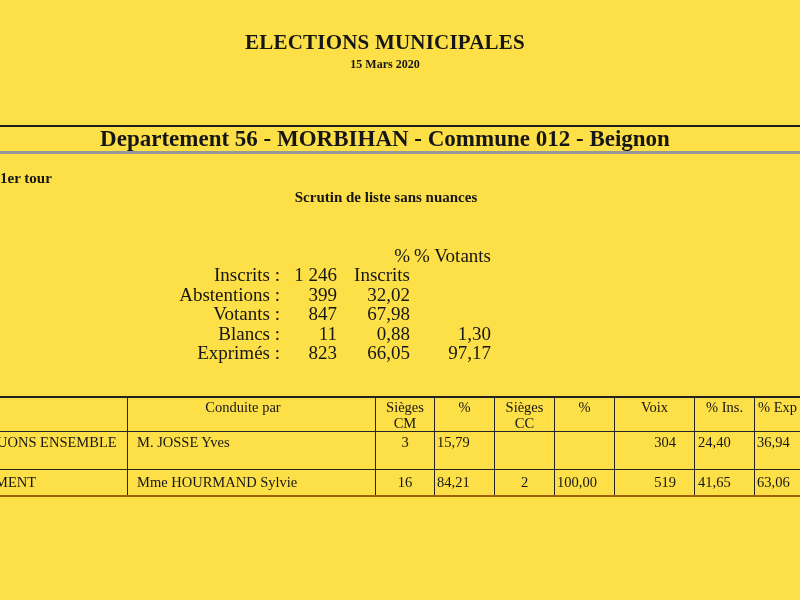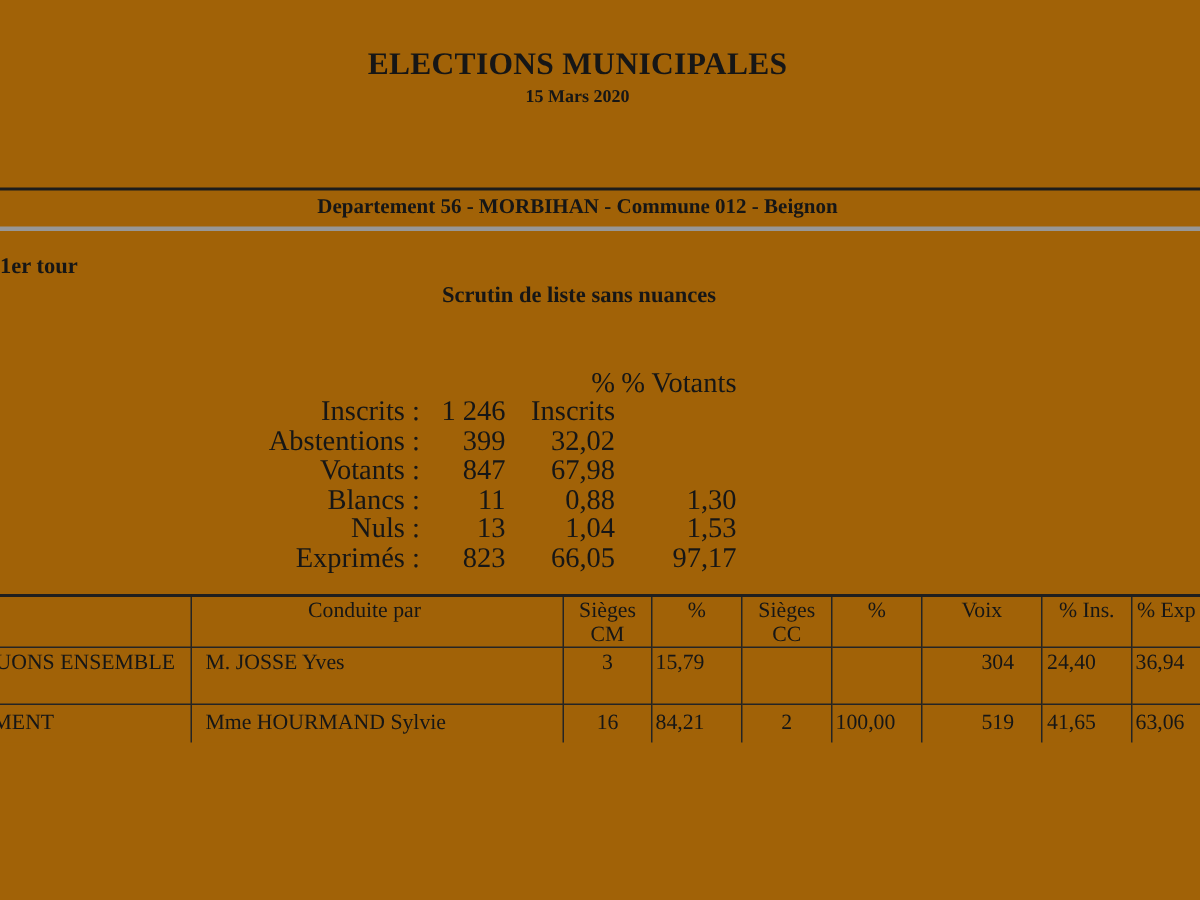--- a/index.html
+++ b/index.html
@@ -1,28 +1,28 @@
 <!DOCTYPE html>
 <html><head>
 <meta charset="utf-8">
 <style>
   html,body{margin:0;padding:0;background:#fff;}
   .page{
-    position:relative;width:800px;height:600px;overflow:hidden;background:#a16207;
+    position:relative;width:800px;height:600px;overflow:hidden;background:#fde047;
     font-family:"Liberation Serif","DejaVu Serif",serif;color:#161616;
   }
   
   .doc-title{position:absolute;top:30px;left:0;width:770px;text-align:center;
     font-size:21px;font-weight:bold;letter-spacing:.2px;}
   .doc-date{position:absolute;top:57px;left:0;width:770px;text-align:center;
     font-size:12px;font-weight:bold;}
   
   .deptbar{position:absolute;top:125px;left:0;width:800px;height:29px;box-sizing:border-box;
     border-top:2px solid #1c1c1c;border-bottom:3px solid #979797;
-    text-align:center;padding-right:30px;font-size:14px;font-weight:bold;line-height:24px;}
+    text-align:center;padding-right:30px;font-size:23px;font-weight:bold;line-height:24px;}
   
   .round{position:absolute;top:170px;left:0;width:772px;text-align:left;
     font-size:15px;font-weight:bold;}
   .ballot{position:absolute;top:189px;left:0;width:772px;text-align:center;
     font-size:15px;font-weight:bold;}
   
   .stats{position:absolute;top:246px;left:0;font-size:19px;}
   .srow{display:flex;line-height:19.6px;height:19.6px;}
   .shead{line-height:19px;height:19px;}
   .sl{width:280px;text-align:right;}
@@ -91,26 +91,20 @@
       <span class="si">67,98</span>
       <span class="sv"></span>
     </div>
     <div class="srow">
       <span class="sl">Blancs :</span>
       <span class="sc">11</span>
       <span class="si">0,88</span>
       <span class="sv">1,30</span>
     </div>
     <div class="srow">
-      <span class="sl">Nuls :</span>
-      <span class="sc">13</span>
-      <span class="si">1,04</span>
-      <span class="sv">1,53</span>
-    </div>
-    <div class="srow">
       <span class="sl">Exprimés :</span>
       <span class="sc">823</span>
       <span class="si">66,05</span>
       <span class="sv">97,17</span>
     </div>
   </div>
 
   <div class="etable">
 
     <div class="c h bb"></div>

